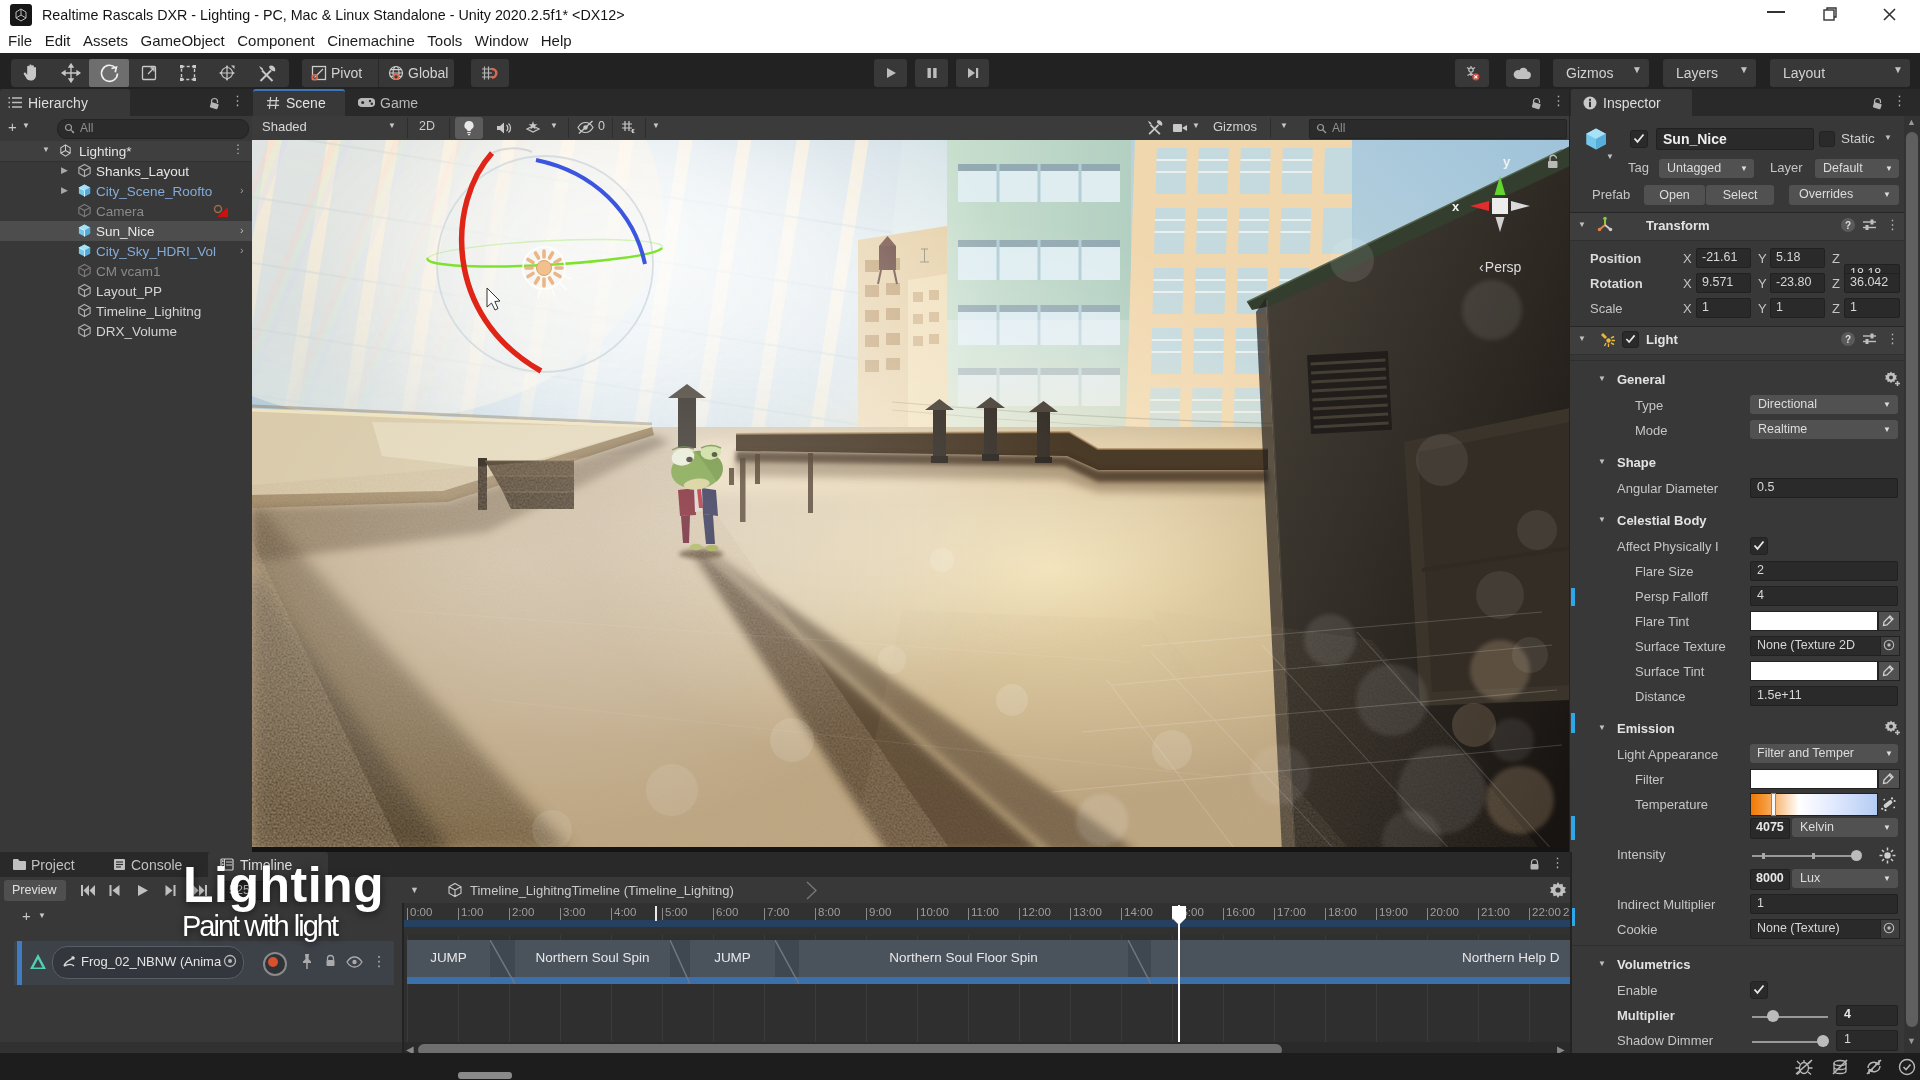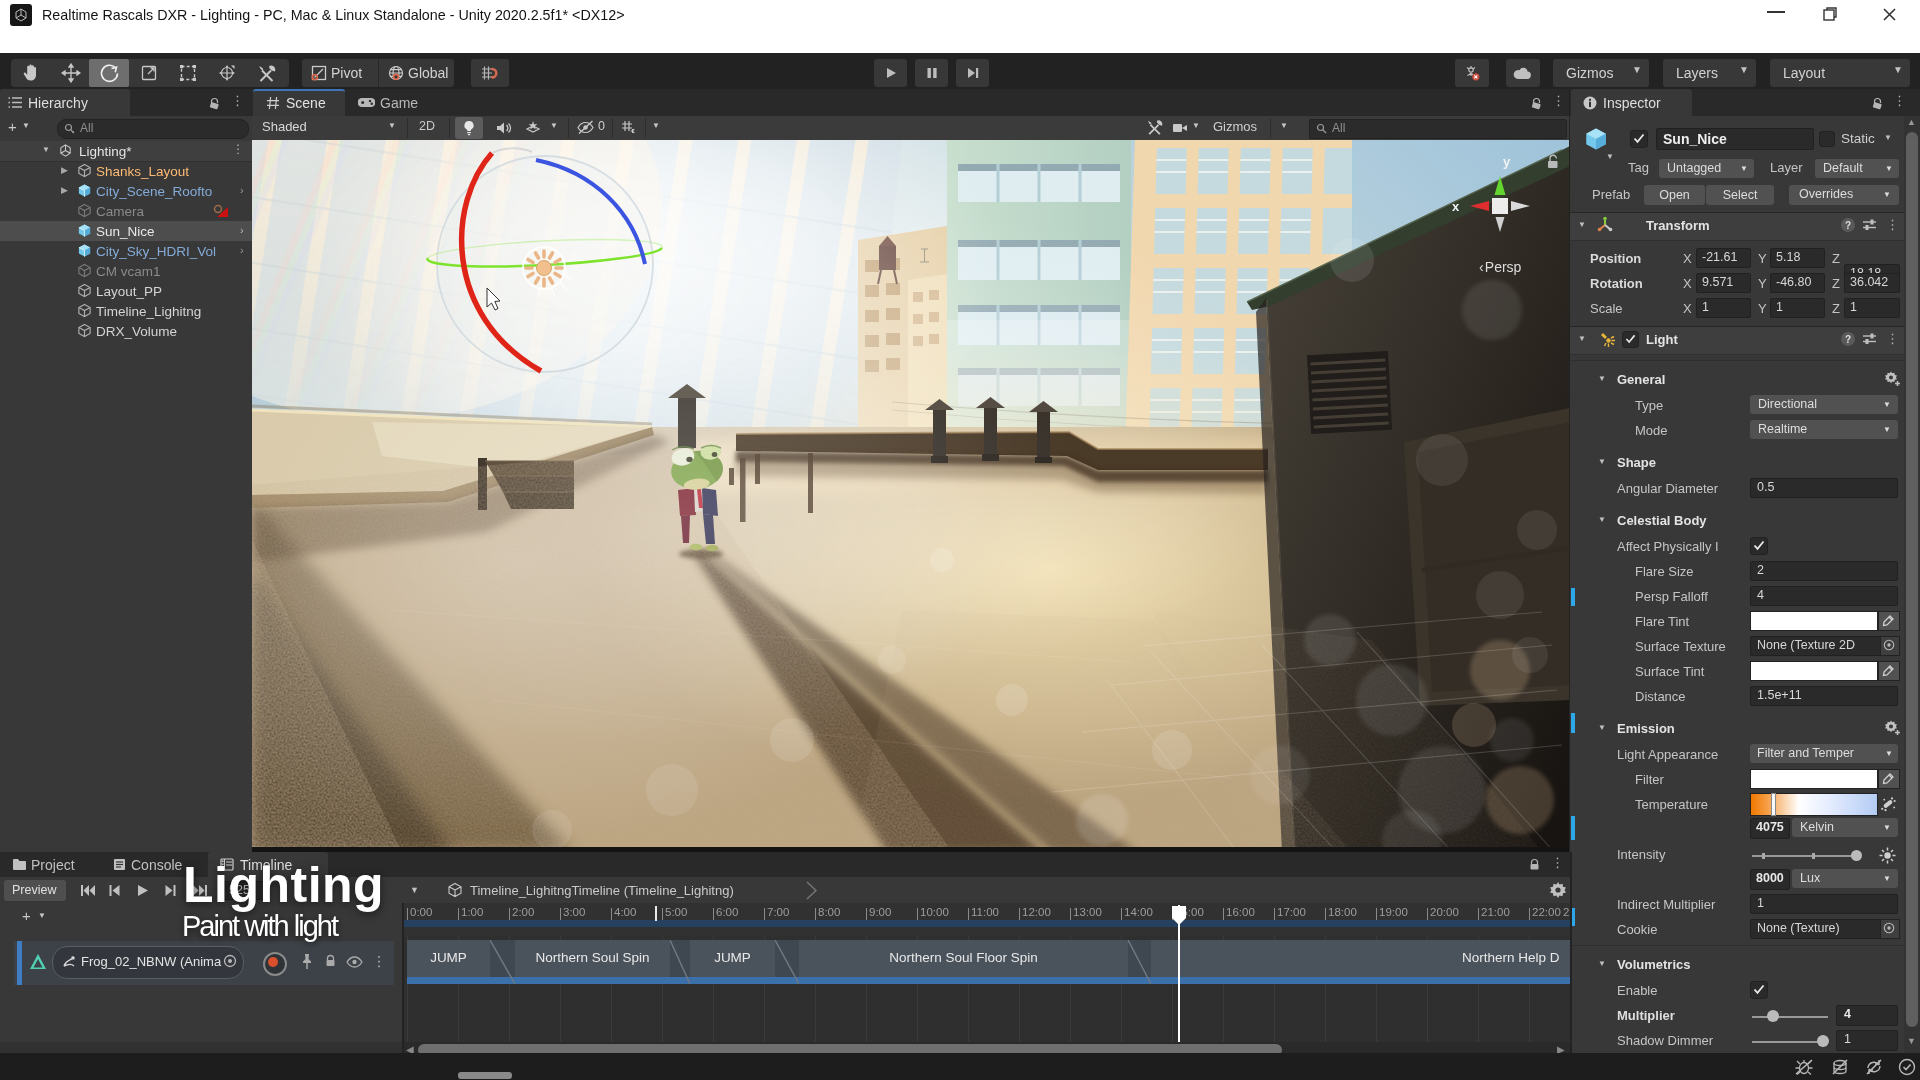--- a/index.html
+++ b/index.html
@@ -24,20 +24,21 @@
 <div class="t" style="left:1767px;top:11px;width:18px;height:2px;background:#333"></div>
 <svg class="abs" style="left:1822px;top:6px" width="16" height="16" viewBox="0 0 16 16">
       <path d="M5 4 V2 H14 V11 H12" fill="none" stroke="#333" stroke-width="1.4"></path>
       <rect x="2" y="4" width="10" height="10" fill="#fff" stroke="#333" stroke-width="1.4"></rect>
     </svg>
 <svg class="abs" style="left:1882px;top:7px" width="15" height="15" viewBox="0 0 15 15">
       <path d="M2 2 L13 13 M13 2 L2 13" stroke="#333" stroke-width="1.6"></path>
     </svg>
 
 <div class="abs" style="left:0;top:29px;width:1920px;height:24px;background:#ffffff"></div>
+<div class="t" style="left:8px;top:32px;font-size:15px;color:#1c1c1c">File&nbsp;&nbsp;&nbsp;Edit&nbsp;&nbsp;&nbsp;Assets&nbsp;&nbsp;&nbsp;GameObject&nbsp;&nbsp;&nbsp;Component&nbsp;&nbsp;&nbsp;Cinemachine&nbsp;&nbsp;&nbsp;Tools&nbsp;&nbsp;&nbsp;Window&nbsp;&nbsp;&nbsp;Help</div>
 
 <div class="abs" style="left:0;top:53px;width:1920px;height:36px;background:#222222"></div>
 <div id="tools">
 
  <div class="btn" style="left:11px;top:59px;width:278px;height:28px;border-radius:4px;background:#373737"></div>
  <div class="abs" style="left:89px;top:59px;width:40px;height:28px;background:#6e6e6e;border-radius:2px"></div>
  <svg class="abs" style="left:22px;top:63px" width="18" height="19" viewBox="0 0 18 19">
         <path d="M5.2 9.5 V3.8 a1.1 1.1 0 0 1 2.2 0 V2.6 a1.15 1.15 0 0 1 2.3 0 V3.4 a1.1 1.1 0 0 1 2.2 0 V5 a1.05 1.05 0 0 1 2.1 0 V12 c0 3.4-2.2 5.6-5.3 5.6 c-2.6 0-3.8-1.2-4.9-3.3 L1.9 11.3 c-.7-1.3.9-2.4 1.8-1.3 l1.5 1.8 Z" fill="#c8c8c8"></path>
       </svg>
  <svg class="abs" style="left:61px;top:63px" width="20" height="20" viewBox="0 0 20 20">
@@ -189,21 +190,21 @@
 
  <div class="abs" style="left:0;top:221px;width:252px;height:20px;background:#4d4d4d"></div>
  <div id="hrows">
   <div class="t" style="left:61px;top:165px;font-size:9px;color:#a8a8a8">▶</div>
   <svg class="abs cubeg" style="left:77px;top:163px" width="15" height="15" viewBox="0 0 16 16">
           <g opacity="1">
             <path d="M8 1.5 L14 4.8 V11.2 L8 14.5 L2 11.2 V4.8 Z" fill="none" stroke="#b0b0b0" stroke-width="1.2"></path>
             <path d="M2 4.8 L8 8 L14 4.8 M8 8 V14.5" fill="none" stroke="#b0b0b0" stroke-width="1.2"></path>
           </g>
         </svg>
-  <div class="t" style="left:96px;top:164px;font-size:13.5px;color:#fdba74">Shanks_Layout</div>
+  <div class="t" style="left:96px;top:164px;font-size:13.5px;color:#e5e5e5">Shanks_Layout</div>
   <div class="t" style="left:61px;top:185px;font-size:9px;color:#a8a8a8">▶</div>
   <svg class="abs cubeb" style="left:77px;top:183px" width="15" height="15" viewBox="0 0 16 16">
           <path d="M8 1.5 L14 4.8 V11.2 L8 14.5 L2 11.2 V4.8 Z" fill="#74c8ec"></path>
           <path d="M8 1.5 L14 4.8 L8 8 L2 4.8 Z" fill="#a5e0f5"></path>
           <path d="M8 8 L14 4.8 V11.2 L8 14.5 Z" fill="#55abd8"></path>
           <path d="M2 4.8 L8 8 M8 8 V14.5" stroke="#d8f2fc" stroke-width="1" fill="none"></path>
         </svg>
   <div class="t" style="left:96px;top:184px;font-size:13.5px;color:#84abd8">City_Scene_Roofto</div>
   <div class="t" style="left:240px;top:184px;font-size:11px;color:#9a9a9a">›</div>
   <svg class="abs cubeg dim" style="left:77px;top:203px" width="15" height="15" viewBox="0 0 16 16">
@@ -847,21 +848,21 @@
  <div class="lbl" style="left:1683px;top:251px">X</div>
       <div class="fld" style="left:1696px;top:248px;width:53px;height:18px"><span style="margin-left:5px">-21.61</span></div>
  <div class="lbl" style="left:1758px;top:251px">Y</div>
       <div class="fld" style="left:1770px;top:248px;width:53px;height:18px"><span style="margin-left:5px">5.18</span></div>
  <div class="lbl" style="left:1832px;top:251px">Z</div>
       <div class="fld" style="left:1844px;top:264px;width:54px;height:18px"><span style="margin-left:5px">18.18</span></div>
  <div class="lbl" style="left:1590px;top:276px;font-weight:bold;color:#dadada">Rotation</div>
  <div class="lbl" style="left:1683px;top:276px">X</div>
       <div class="fld" style="left:1696px;top:273px;width:53px;height:18px"><span style="margin-left:5px">9.571</span></div>
  <div class="lbl" style="left:1758px;top:276px">Y</div>
-      <div class="fld" style="left:1770px;top:273px;width:53px;height:18px"><span style="margin-left:5px">-46.80</span></div>
+      <div class="fld" style="left:1770px;top:273px;width:53px;height:18px"><span style="margin-left:5px">-23.80</span></div>
  <div class="lbl" style="left:1832px;top:276px">Z</div>
       <div class="fld" style="left:1844px;top:273px;width:54px;height:18px"><span style="margin-left:5px">36.042</span></div>
  <div class="lbl" style="left:1590px;top:301px">Scale</div>
  <div class="lbl" style="left:1683px;top:301px">X</div>
       <div class="fld" style="left:1696px;top:298px;width:53px;height:18px"><span style="margin-left:5px">1</span></div>
  <div class="lbl" style="left:1758px;top:301px">Y</div>
       <div class="fld" style="left:1770px;top:298px;width:53px;height:18px"><span style="margin-left:5px">1</span></div>
  <div class="lbl" style="left:1832px;top:301px">Z</div>
       <div class="fld" style="left:1844px;top:298px;width:54px;height:18px"><span style="margin-left:5px">1</span></div>
 

